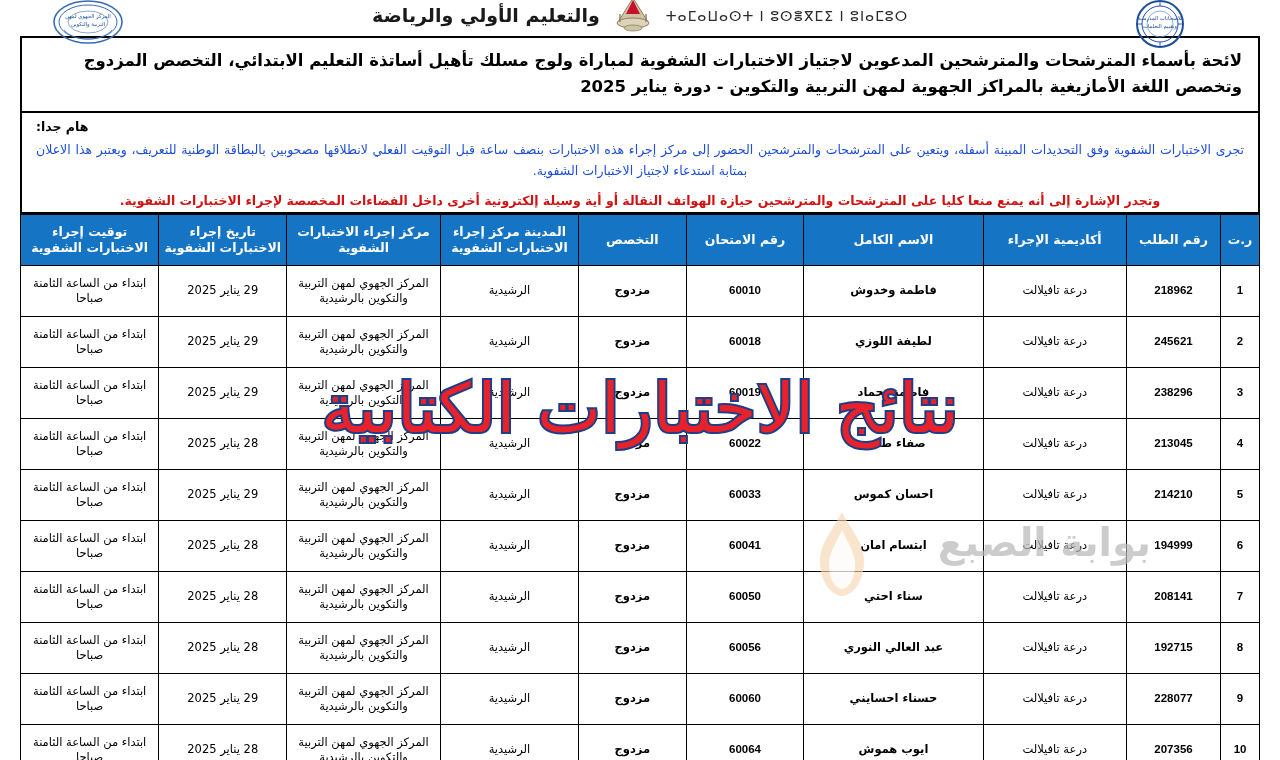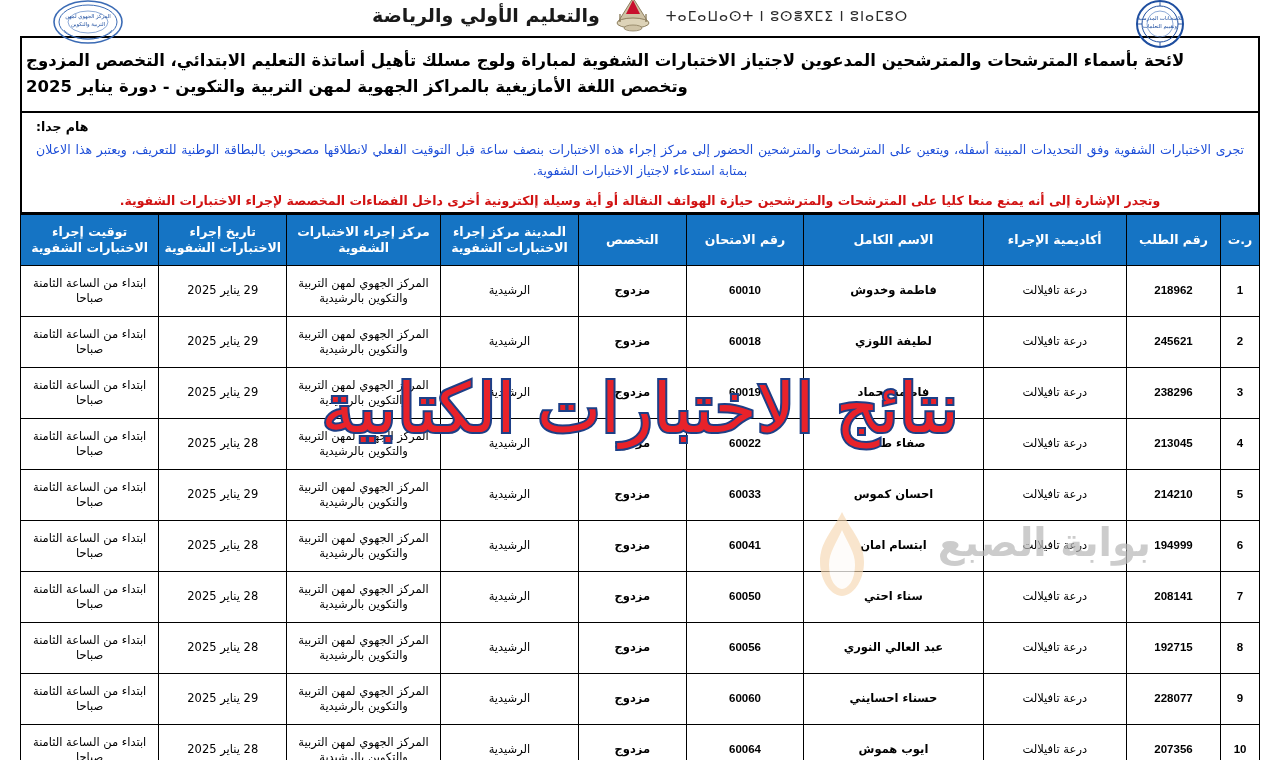--- a/index.html
+++ b/index.html
@@ -72,21 +72,21 @@
   .sheet{
     margin:0 20px;
     border:2px solid #000;
     border-bottom:none;
     box-sizing:border-box;
     width:1240px;
   }
   .title-box{
     border-bottom:2px solid #000;
     padding:10px 16px 12px 4px;
-    text-align:left;
+    text-align:right;
   }
   .title-box p{
     margin:0;
     font-size:16.5px;
     font-weight:bold;
     color:#000;
     line-height:1.55;
   }
   .notice-box{
     border-bottom:2px solid #000;

